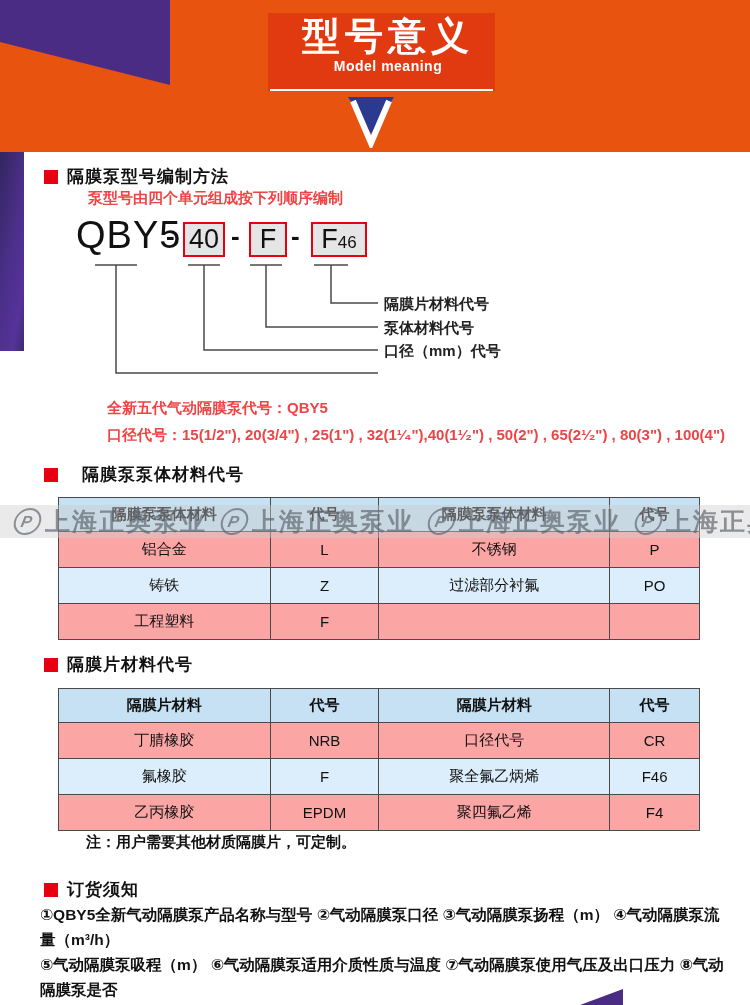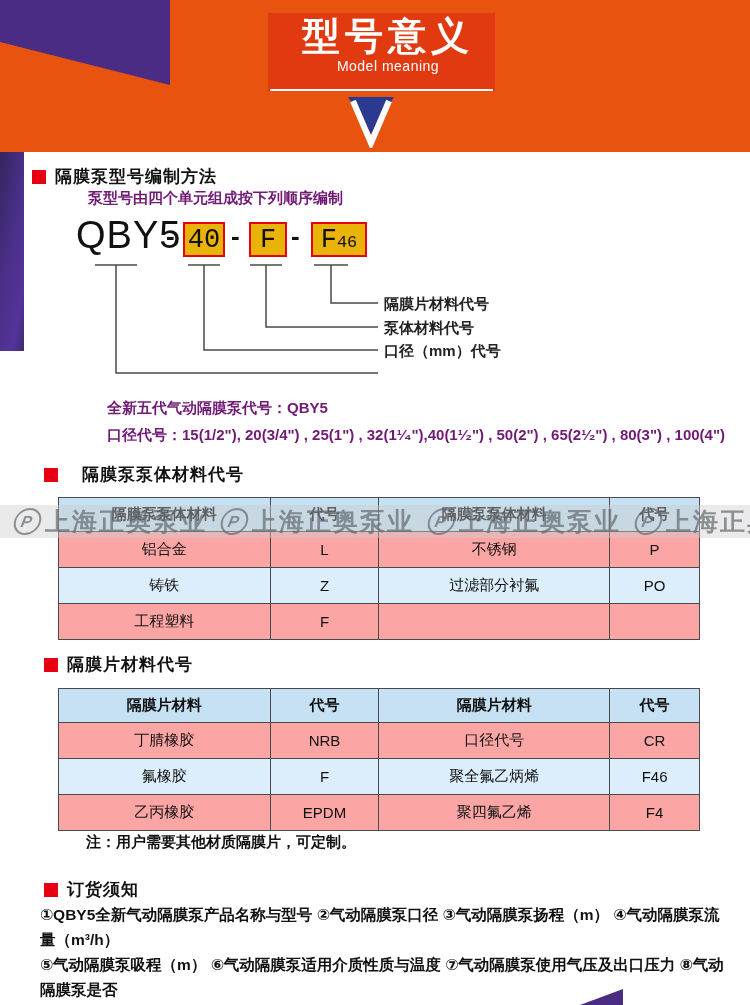--- a/index.html
+++ b/index.html
@@ -4,43 +4,43 @@
 <style>
   html,body{margin:0;padding:0;background:#fff;}
   .page{position:relative;width:750px;height:1005px;background:#fff;overflow:hidden;
         font-family:"Liberation Sans","DejaVu Sans",sans-serif;color:#1a1a1a;}
 
   
   .header{position:absolute;left:0;top:0;width:750px;height:152px;background:#e8540f;}
   .hdr-shape{position:absolute;left:0;top:0;}
   .title-box{position:absolute;left:268px;top:13px;width:214px;height:78px;background:#e23a10;text-align:center;padding-left:13px;}
   .title-box h1{margin:1px 0 0 0;font-size:38px;line-height:44px;color:#fff;font-weight:bold;letter-spacing:5px;}
-  .title-box .sub{font-size:14px;color:#fff;font-weight:normal;letter-spacing:.5px;}
+  .title-box .sub{font-size:14px;color:#fff;font-weight:bold;letter-spacing:.5px;}
   .title-underline{position:absolute;left:2px;right:2px;bottom:0;height:2px;background:#fff;}
   .down-arrow{position:absolute;left:347px;top:96px;}
 
   
   .left-bar{position:absolute;left:0;top:152px;width:24px;height:199px;
             background:linear-gradient(100deg,#33265f 0%,#4a2f87 45%,#55339b 80%,#3d2a70 100%);}
   .bottom-wedge{position:absolute;left:580px;top:988px;}
 
   
   .sec{position:absolute;display:flex;align-items:center;gap:9px;}
   .red-sq{width:14px;height:14px;background:#e60012;flex:0 0 auto;}
   .sec-title{font-size:17px;font-weight:bold;color:#111;letter-spacing:1px;}
 
-  .plain{position:absolute;font-size:15px;color:#701a75;}
+  .plain{position:absolute;font-size:15px;color:#ef4444;}
   .semibold{font-weight:600;}
 
   
   .code-prefix{position:absolute;left:76px;top:214px;font-size:38px;letter-spacing:1px;color:#111;}
   .dash{position:absolute;top:221px;font-size:26px;font-weight:bold;color:#111;}
   .unit-box{position:absolute;top:222px;height:31px;border:2px solid #e60012;
             display:flex;align-items:center;justify-content:center;
-            font-size:27px;color:#111;background:#eab308;font-family:Liberation Mono, monospace;}
+            font-size:27px;color:#111;background:#e5e5e5;}
   .unit-box .sub46{font-size:17px;align-self:flex-end;line-height:24px;}
 
   
   .diagram{position:absolute;left:0;top:258px;}
   .callout{position:absolute;font-size:15px;font-weight:600;color:#222;left:384px;white-space:nowrap;}
 
   
   table.mat{position:absolute;left:58px;width:642px;border-collapse:collapse;background:#fca5a5;}
   table.mat td{border:1px solid #4a4a4a;text-align:center;font-size:15px;color:#111;padding:0;}
   table.mat tr.thead td{background:#c5e1f3;font-weight:bold;height:33px;}
@@ -77,21 +77,21 @@
       <div class="title-underline"></div>
     </div>
     <svg class="down-arrow" width="48" height="52">
       <polygon points="1,1 47,1 24,38" fill="#2b3990"></polygon>
       <polyline points="6,5 24,47 42,5" fill="none" stroke="#ffffff" stroke-width="6"></polyline>
     </svg>
   </div>
 
   <div class="left-bar"></div>
 
-  <div class="sec" style="left:32px;top:165px;">
+  <div class="sec" style="left:44px;top:165px;">
     <span class="red-sq"></span>
     <span class="sec-title">隔膜泵型号编制方法</span>
   </div>
   <div class="plain" style="left:88px;top:189px;font-weight:600;">泵型号由四个单元组成按下列顺序编制</div>
 
   <div class="code-prefix">QBY5</div>
   <div class="dash" style="left:166px;">-</div>
   <div class="unit-box" style="left:183px;width:38px;">
     <span>40</span>
       <span class="sub46"></span>

